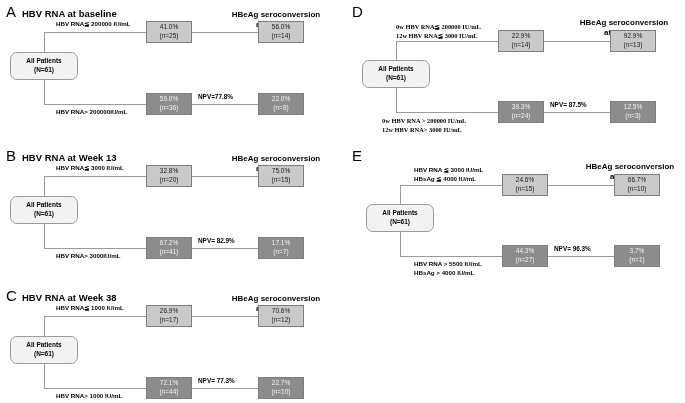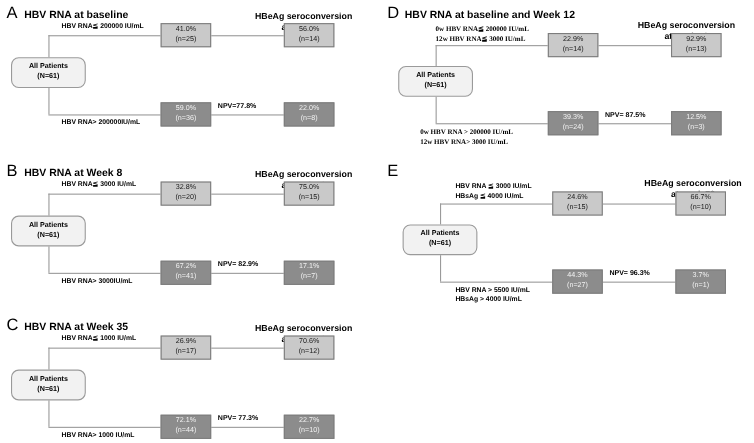--- a/index.html
+++ b/index.html
@@ -169,21 +169,21 @@
     <div class="vbox dark" style="left:252px; top:85px;">
       <span>22.0%</span>
       <span>(n=8)</span>
     </div>
 
     <span class="npv" style="left:192px; top:85px;">NPV=77.8%</span>
   </div>
 
   <div class="panel" style="left:6px; top:152px; width:330px; height:125px;">
     <span class="panel-letter">B</span>
-    <span class="panel-title">HBV RNA at Week 8</span>
+    <span class="panel-title">HBV RNA at Week 13</span>
 
     <div class="outcome-header" style="left:210px; top:2px; width:120px;">
       <div>HBeAg seroconversion</div>
       <div>at week 48</div>
     </div>
 
     <div class="root-node" style="left:4px; top:44px;">
       <span>All Patients</span>
       <span>(N=61)</span>
     </div>
@@ -217,21 +217,21 @@
     <div class="vbox dark" style="left:252px; top:85px;">
       <span>17.1%</span>
       <span>(n=7)</span>
     </div>
 
     <span class="npv" style="left:192px; top:85px;">NPV= 82.9%</span>
   </div>
 
   <div class="panel" style="left:6px; top:292px; width:330px; height:110px;">
     <span class="panel-letter">C</span>
-    <span class="panel-title">HBV RNA at Week 35</span>
+    <span class="panel-title">HBV RNA at Week 38</span>
 
     <div class="outcome-header" style="left:210px; top:2px; width:120px;">
       <div>HBeAg seroconversion</div>
       <div>at week 48</div>
     </div>
 
     <div class="root-node" style="left:4px; top:44px;">
       <span>All Patients</span>
       <span>(N=61)</span>
     </div>
@@ -265,21 +265,20 @@
     <div class="vbox dark" style="left:252px; top:85px;">
       <span>22.7%</span>
       <span>(n=10)</span>
     </div>
 
     <span class="npv" style="left:192px; top:85px;">NPV= 77.3%</span>
   </div>
 
   <div class="panel" style="left:352px; top:8px; width:330px; height:130px;">
     <span class="panel-letter">D</span>
-    <span class="panel-title">HBV RNA at baseline and Week 12</span>
 
     <div class="outcome-header" style="left:212px; top:10px; width:120px;">
       <div>HBeAg seroconversion</div>
       <div>at week 72</div>
     </div>
 
     <div class="root-node" style="left:10px; top:52px;">
       <span>All Patients</span>
       <span>(N=61)</span>
     </div>

